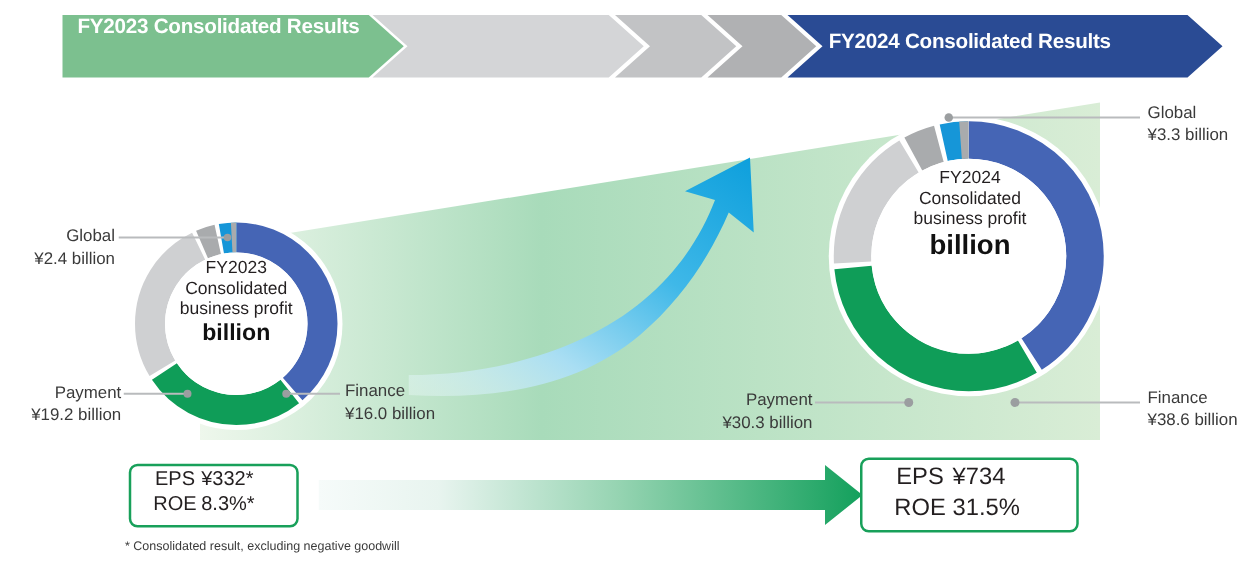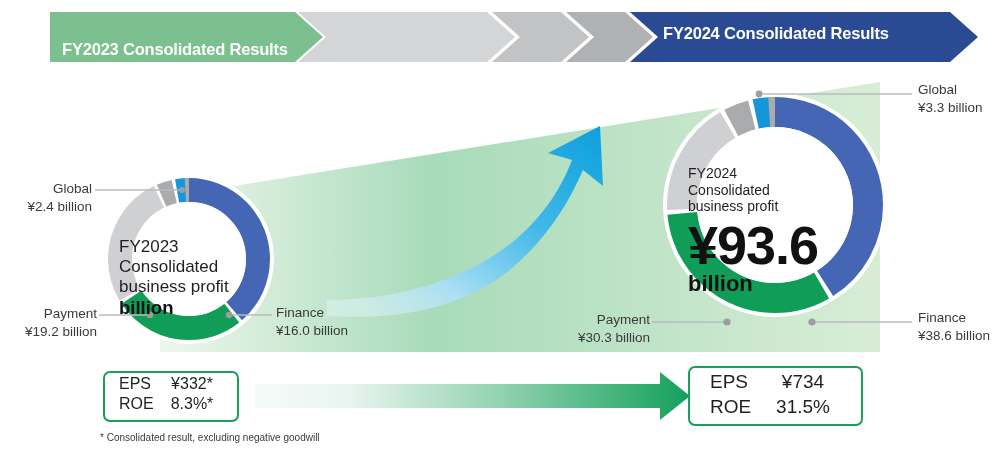--- a/index.html
+++ b/index.html
@@ -9,26 +9,26 @@
     color:#231f20;
   }
   #root{position:absolute;left:0;top:0;width:1001px;height:455px;}
   svg.layer{position:absolute;left:0;top:0;width:1001px;height:455px;overflow:visible;}
 
   
   .chev-label{
     position:absolute;color:#ffffff;font-weight:bold;font-size:16.5px;
     letter-spacing:-0.2px;white-space:nowrap;
   }
-  #chev-left-label{left:62px;top:40px;}
+  #chev-left-label{left:62px;top:12px;}
   #chev-right-label{left:663px;top:24px;}
 
   
-  .donut-center{position:absolute;line-height:1.18;margin-top:32px;}
-  .dc-small{font-size:17px;color:#231f20;}
+  .donut-center{position:absolute;text-align:center;line-height:1.18;}
+  .dc-small{font-size:14px;color:#231f20;}
   .dc-small.r{font-size:14px;}
   .dc-big{font-weight:bold;letter-spacing:-1px;color:#111111;}
   .dc-unit{font-weight:bold;color:#111111;}
 
   #donut-l-center{left:119px;top:205px;width:140px;}
   #donut-l-center .dc-big{font-size:41px;line-height:0.98;margin-top:3px;}
   #donut-l-center .dc-unit{font-size:18.5px;line-height:1.15;}
 
   #donut-r-center{left:688px;top:133px;width:176px;}
   #donut-r-center .dc-big{font-size:54px;line-height:0.98;margin-top:4px;}
@@ -47,22 +47,22 @@
   #lbl-finance-r{left:918px;top:309px;}
 
   
   .metric-box{
     position:absolute;border:2px solid #18a05a;border-radius:7px;
     background:#ffffff;box-sizing:border-box;
   }
   #metric-box-left{left:103px;top:371px;width:136px;height:51px;}
   #metric-box-right{left:688px;top:366px;width:175px;height:60px;}
   .metric-row{display:flex;align-items:baseline;white-space:nowrap;}
-  .metric-key{color:#231f20;}
-  .metric-val{color:#231f20;text-align:center;}
+  .metric-key{color:#231f20;text-align:center;}
+  .metric-val{color:#231f20;text-align:left;}
   #metric-box-left .metric-row{font-size:16px;padding:2px 0 0 14px;}
   #metric-box-left .metric-key{width:42px;}
   #metric-box-left .metric-val{width:62px;}
   #metric-box-right .metric-row{font-size:19px;padding:3px 0 0 20px;}
   #metric-box-right .metric-key{width:52px;}
   #metric-box-right .metric-val{width:82px;}
 
   
   #footnote{position:absolute;left:100px;top:432px;font-size:10px;color:#3a3a3a;white-space:nowrap;}
 </style>
@@ -189,21 +189,20 @@
     <div class="dc-small">FY2023</div>
     <div class="dc-small">Consolidated</div>
     <div class="dc-small">business profit</div>
     <div class="dc-unit">billion</div>
   </div>
 
   <div class="donut-center" id="donut-r-center">
     <div class="dc-small r">FY2024</div>
     <div class="dc-small r">Consolidated</div>
     <div class="dc-small r">business profit</div>
-    <div class="dc-big">¥93.6</div>
     <div class="dc-unit">billion</div>
   </div>
 
   <div class="lead" id="lbl-global-l">
     <span class="l1">Global</span>
     <span class="l2">¥2.4 billion</span>
   </div>
   <div class="lead" id="lbl-payment-l">
     <span class="l1">Payment</span>
     <span class="l2">¥19.2 billion</span>

